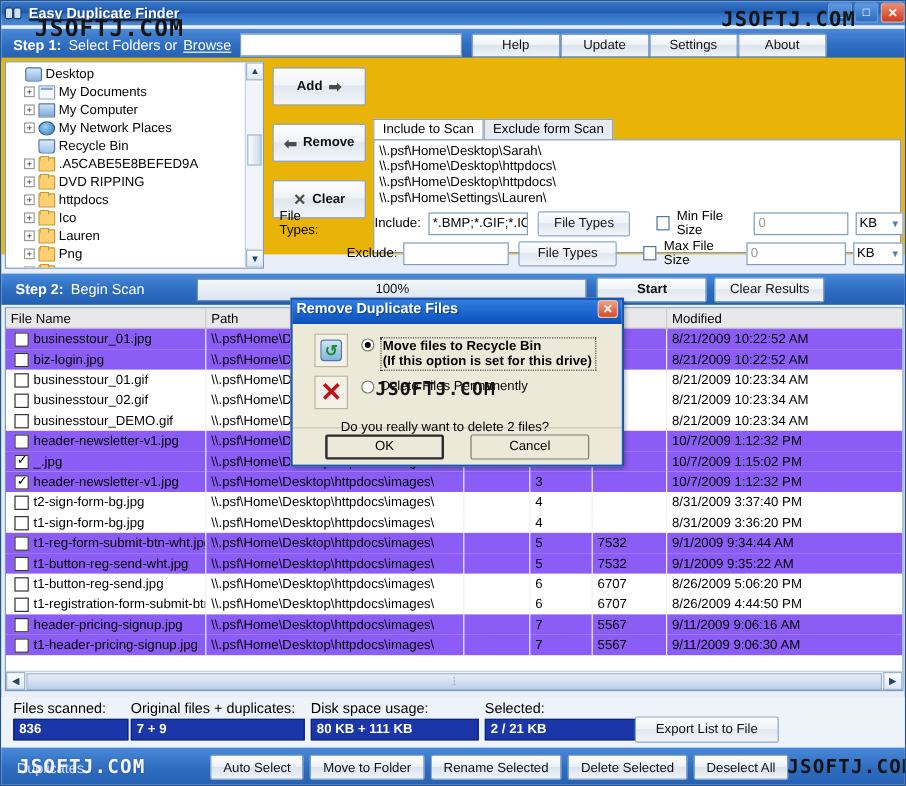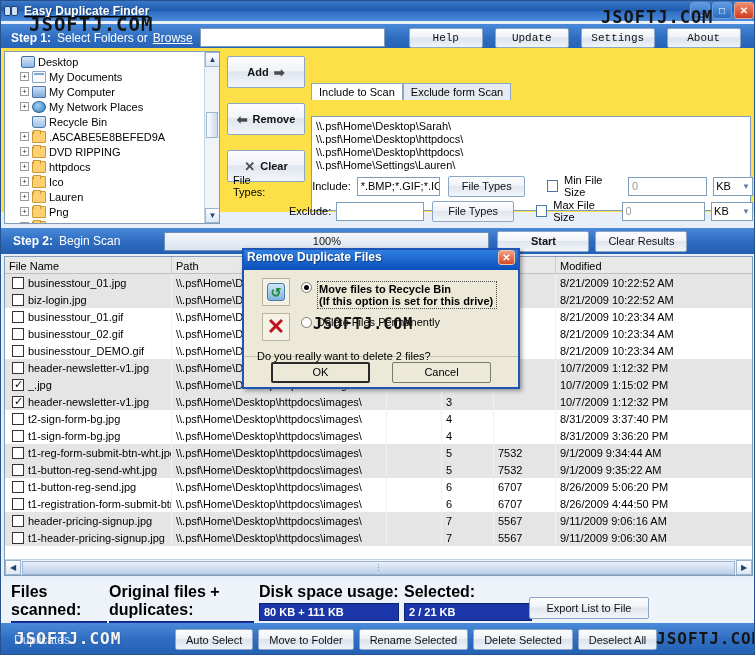--- a/index.html
+++ b/index.html
@@ -57,31 +57,31 @@
     display: flex; align-items: center; padding: 0 4px;
   }
   .step-label { color: #ffffff; font-weight: bold; font-size: 12px; margin-left: 6px; }
   .step-sub { color: #ffffff; font-size: 12px; margin-left: 6px; }
   .browse-link { color: #ffffff; font-size: 12px; margin-left: 5px; text-decoration: underline; cursor: pointer; }
   .path-input {
     margin-left: 7px; width: 185px; height: 19px;
     background: #ffffff; border: 1px solid #7f9db9;
     font-size: 11px; padding: 0 3px;
   }
-  .topbtns { margin-left: 24px; display: flex; gap: 12px; font-family: Liberation Mono, monospace; }
+  .topbtns { margin-left: 8px; display: flex; gap: 0; }
   .topbtn {
     width: 74px; height: 20px;
     background: linear-gradient(to bottom, #fdfdfe 0%, #eef2f7 45%, #dbe3ee 50%, #eef3f9 100%);
     border: 1px solid #8ca7c6; border-radius: 2px;
     display: flex; align-items: center; justify-content: center;
     color: #111; font-size: 11px; cursor: pointer;
   }
 
   
-  .upper { position: absolute; left: 0; top: 47px; width: 755px; height: 164px; background: #fde047; }
+  .upper { position: absolute; left: 0; top: 47px; width: 755px; height: 164px; background: #eab308; }
 
   .tree {
     position: absolute; left: 3px; top: 3px; width: 216px; height: 173px;
     background: #ffffff; border: 1px solid #7f9db9; overflow: hidden;
   }
   .tree-inner { position: absolute; left: 0; top: 0; right: 15px; bottom: 0; padding: 2px 0 0 2px; }
   .trow { display: flex; align-items: center; height: 15px; padding-left: 2px; }
   .trow .plus {
     width: 9px; height: 9px; border: 1px solid #9a9a9a; background: #fff;
     font-size: 8px; line-height: 7px; text-align: center; color: #333;
@@ -116,21 +116,21 @@
   .midbtns { position: absolute; left: 226px; top: 8px; width: 78px; }
   .bigbtn {
     width: 78px; height: 32px; margin-bottom: 15px;
     background: linear-gradient(to bottom,#fdfdfe 0%,#f0f3f8 45%,#e0e6ef 50%,#f2f5fa 100%);
     border: 1px solid #8ca7c6; border-radius: 2px;
     display: flex; align-items: center; justify-content: center; gap: 5px;
     font-weight: bold; font-size: 11px; color: #111; cursor: pointer;
   }
   .arrow-r { color: #4a4a4a; font-size: 13px; }
 
-  .tabs { position: absolute; left: 310px; top: 35px; display: flex; text-align: center; }
+  .tabs { position: absolute; left: 310px; top: 51px; display: flex; text-align: center; }
   .tab {
     height: 17px; padding: 0 7px; font-size: 11px; color: #000;
     background: #ffffff; border: 1px solid #8ca7c6; border-bottom: none;
     display: flex; align-items: center; cursor: pointer;
   }
   .tab.inactive { background: #e6ebf2; }
   .scanlist {
     position: absolute; left: 310px; top: 68px; width: 440px; height: 95px;
     background: #ffffff; border: 1px solid #7f9db9; padding: 3px 4px;
     overflow: hidden;
@@ -185,21 +185,21 @@
   .grid {
     position: absolute; left: 3px; top: 255px; width: 749px; height: 320px;
     background: #ffffff; border: 1px solid #7f9db9; overflow: hidden;
   }
   .ghead { display: flex; height: 17px; background: #e8e8e8; border-bottom: 1px solid #c0c0c0; }
   .gh {
     font-size: 11px; color: #000; padding-left: 4px; display: flex; align-items: center;
     border-right: 1px solid #cccccc; height: 17px; overflow: hidden;
   }
   .grow { display: flex; height: 17px; align-items: center; }
-  .grow.alt { background: #e5e5e5; }
+  .grow.alt { background: #8b5cf6; }
   .gc {
     font-size: 11px; color: #000; padding-left: 4px; height: 17px;
     display: flex; align-items: center; overflow: hidden; white-space: nowrap;
     border-right: 1px solid #eef2ee;
   }
   .rowcbx {
     width: 12px; height: 12px; border: 1px solid #333; background: #fff;
     margin: 0 4px 0 3px; flex: 0 0 auto; position: relative;
   }
   .rowcbx.on:after {
@@ -221,21 +221,21 @@
   }
   .hscroll .thumbh {
     flex: 1 1 auto; height: 14px; margin: 0 1px;
     background: linear-gradient(to bottom,#e8eefa,#bdcfe9); border: 1px solid #9bb4d0;
     display: flex; align-items: center; justify-content: center; color: #6d86a6; font-size: 8px;
   }
 
   
   .status { position: absolute; left: 0; top: 580px; width: 755px; height: 42px; background: #eef3fa; }
   .stat { position: absolute; }
-  .stat .lbl { font-size: 16px; font-weight: bold; color: #000; }
+  .stat .lbl { font-size: 12px; font-weight: normal; color: #000; }
   .stat .val {
     margin-top: 2px; height: 18px; background: #1a36a8; border: 1px solid #0f2273;
     color: #ffffff; font-size: 11px; font-weight: bold;
     display: flex; align-items: center; padding-left: 4px;
   }
   .exportbtn {
     position: absolute; left: 528px; top: 16px; width: 120px; height: 22px;
     background: linear-gradient(to bottom,#fdfdfe 0%,#f0f3f8 45%,#e0e6ef 50%,#f2f5fa 100%);
     border: 1px solid #8ca7c6; border-radius: 2px;
     display: flex; align-items: center; justify-content: center;
@@ -295,21 +295,21 @@
   .radio {
     width: 11px; height: 11px; border: 1px solid #7a7a6a; border-radius: 50%;
     background: #fff; margin-right: 5px; margin-top: 1px; flex: 0 0 auto; position: relative;
   }
   .radio.on:after {
     content: ""; position: absolute; left: 2px; top: 2px; width: 5px; height: 5px;
     border-radius: 50%; background: #000;
   }
   .radio-text { font-size: 11px; color: #000; line-height: 12px; }
   .focusbox { border: 1px dotted #4a4a4a; padding: 1px 3px 1px 1px; display: inline-block; font-weight: bold; }
-  .confirm { margin-left: 13px; margin-top: 9px; font-size: 11px; color: #000; }
+  .confirm { margin-left: 40px; margin-top: 9px; font-size: 11px; color: #000; }
   .modal-foot {
     height: 31px; background: #ece9d8; border-top: 1px solid #c6c2ad;
     display: flex; align-items: center; justify-content: center; gap: 22px;
   }
   .dlgbtn {
     width: 99px; height: 21px; background: #ece9d8;
     border: 1px solid #7a7a6a; border-radius: 2px;
     display: flex; align-items: center; justify-content: center;
     font-size: 11px; color: #000; cursor: pointer;
   }

